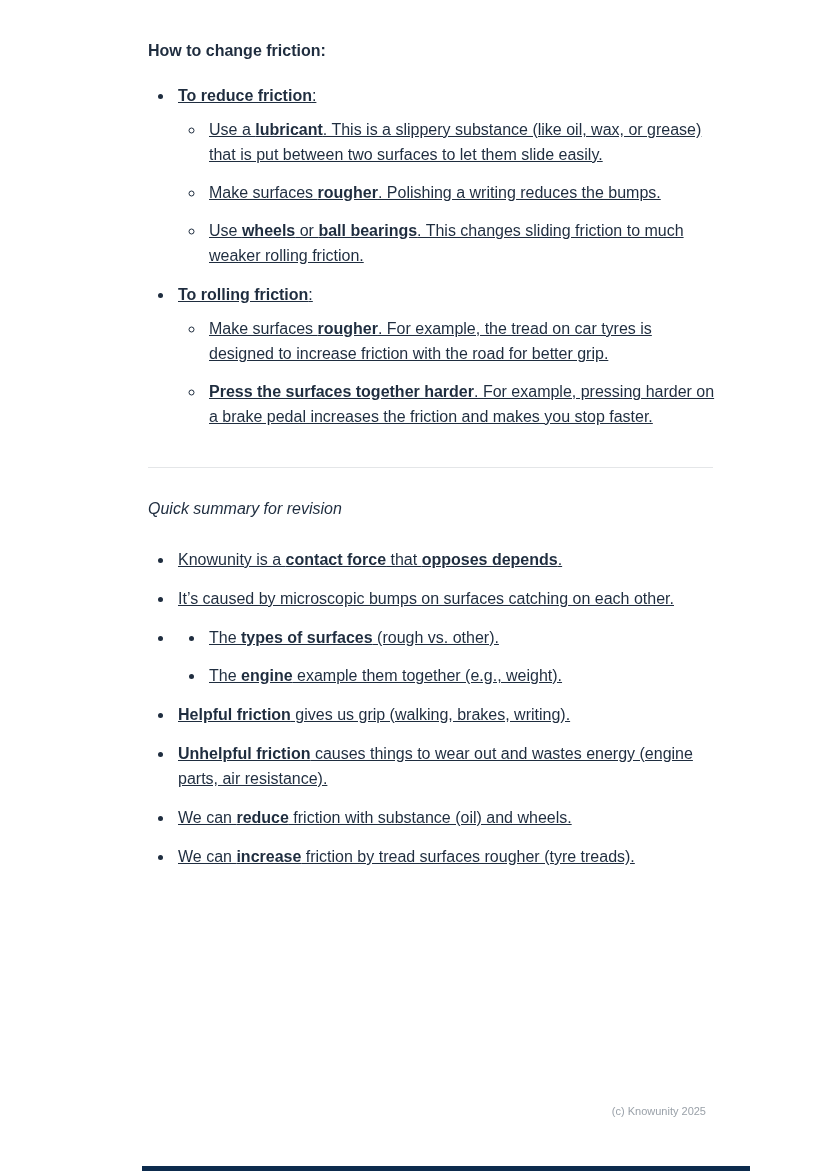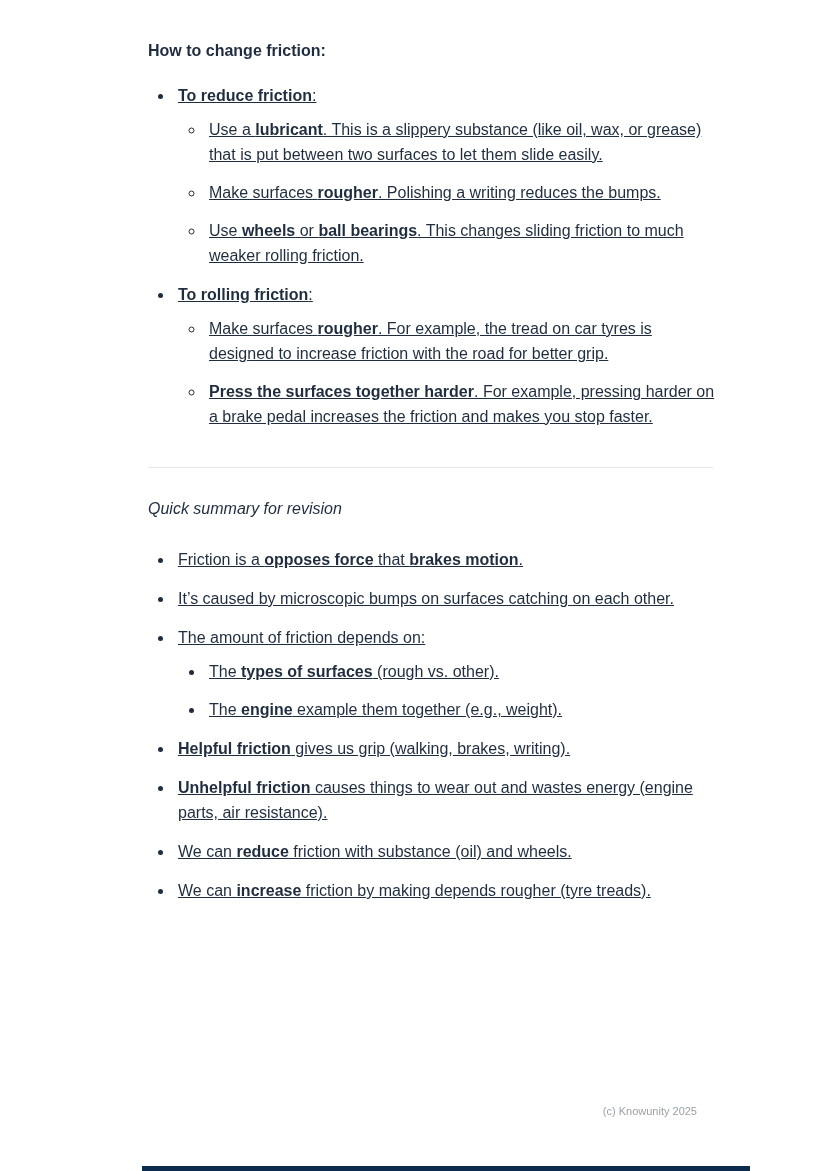--- a/index.html
+++ b/index.html
@@ -64,21 +64,21 @@
   .subheading {
     font-size: 16px;
     font-weight: normal;
     line-height: 25px;
     margin: 28px 0 26px 0;
     font-style: italic;
   }
   .footer {
     position: absolute;
     top: 1102px;
-    right: 53px;
+    right: 44px;
     font-size: 11px;
     color: var(--footer-text, #9aa1a9);
   }
   .bottom-bar {
     position: absolute;
     left: 64px;
     right: 0;
     bottom: 0;
     height: 8px;
     background: var(--bottom-bar, #0d2b4d);
@@ -103,29 +103,29 @@
             <li><span><span>Make surfaces </span><b>rougher</b><span>. For example, the tread on car tyres is designed to increase friction with the road for better grip.</span></span></li>
             <li><span><b>Press the surfaces together harder</b><span>. For example, pressing harder on a brake pedal increases the friction and makes you stop faster.</span></span></li>
           </ul></li>
       </ul>
 
     <hr class="divider">
 
     <p class="subheading">Quick summary for revision</p>
 
     <ul class="list level1">
-        <li><span><span>Friction is a </span><b>opposes force</b><span> that </span><b>brakes motion</b><span>.</span></span></li>
+        <li><span><span>Knowunity is a </span><b>contact force</b><span> that </span><b>opposes depends</b><span>.</span></span></li>
         <li><span><span>It’s caused by microscopic bumps on surfaces catching on each other.</span></span></li>
-        <li><span><span>The amount of friction depends on:</span></span><ul class="list level2 marker-disc">
+        <li><ul class="list level2 marker-disc">
             <li><span><span>The </span><b>types of surfaces</b><span> (rough vs. other).</span></span></li>
             <li><span><span>The </span><b>engine</b><span> example them together (e.g., weight).</span></span></li>
           </ul></li>
         <li><span><b>Helpful friction</b><span> gives us grip (walking, brakes, writing).</span></span></li>
         <li><span><b>Unhelpful friction</b><span> causes things to wear out and wastes energy (engine parts, air resistance).</span></span></li>
         <li><span><span>We can </span><b>reduce</b><span> friction with substance (oil) and wheels.</span></span></li>
-        <li><span><span>We can </span><b>increase</b><span> friction by making depends rougher (tyre treads).</span></span></li>
+        <li><span><span>We can </span><b>increase</b><span> friction by tread surfaces rougher (tyre treads).</span></span></li>
       </ul>
   </div>
 
   <div class="footer">(c) Knowunity 2025</div>
 
   <div class="bottom-bar"></div>
 </div>
 
 </body></html>

